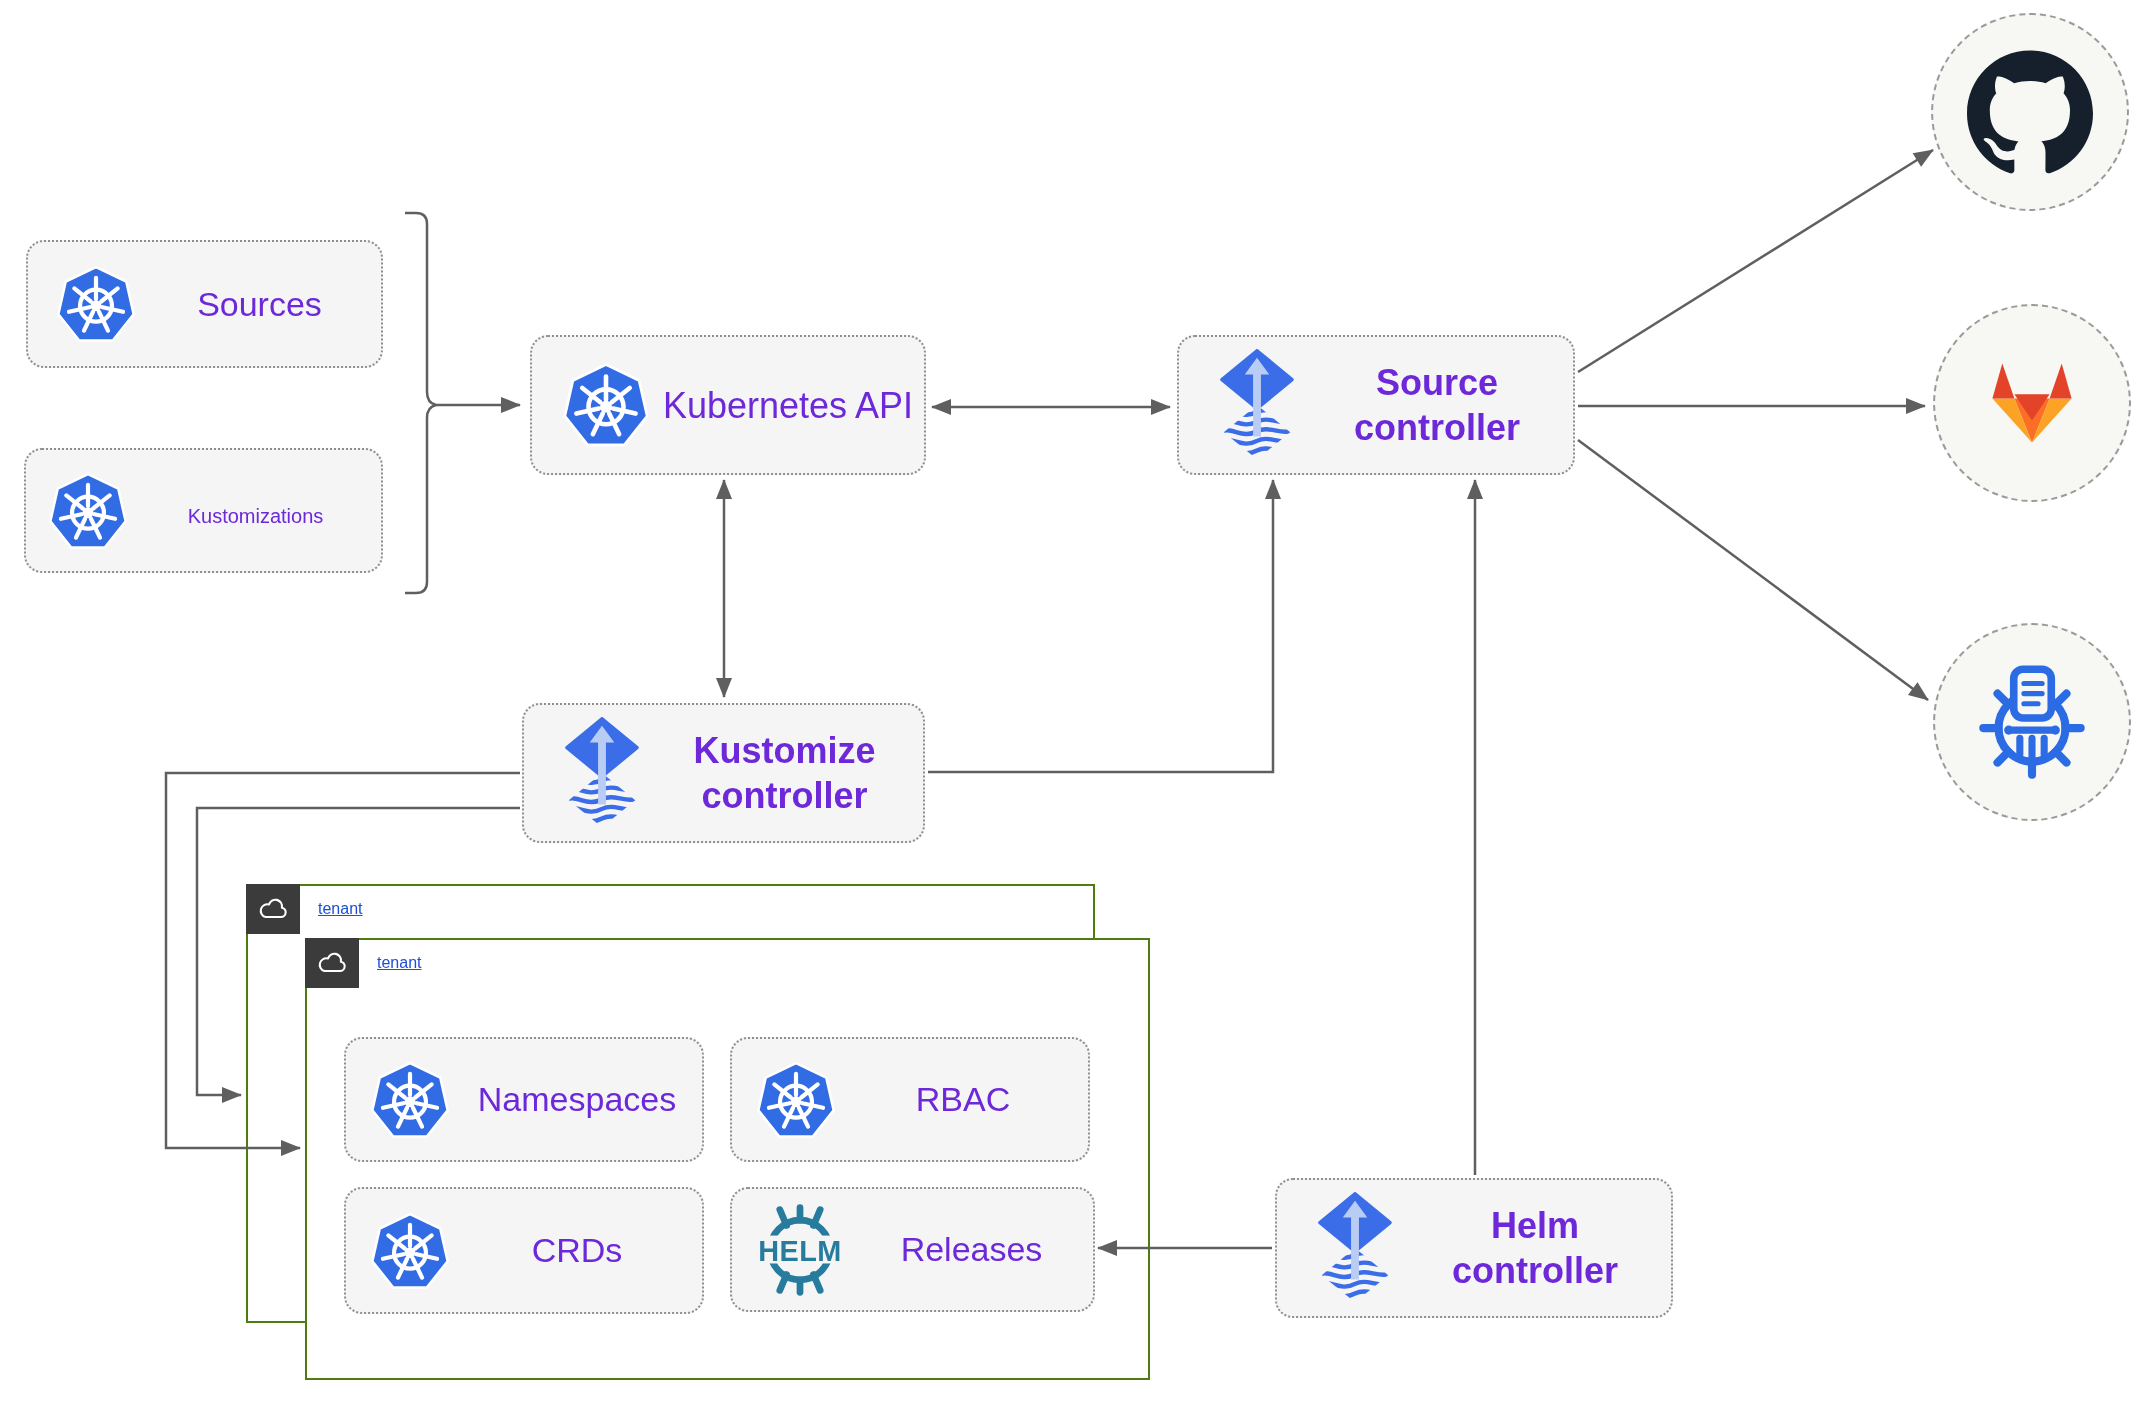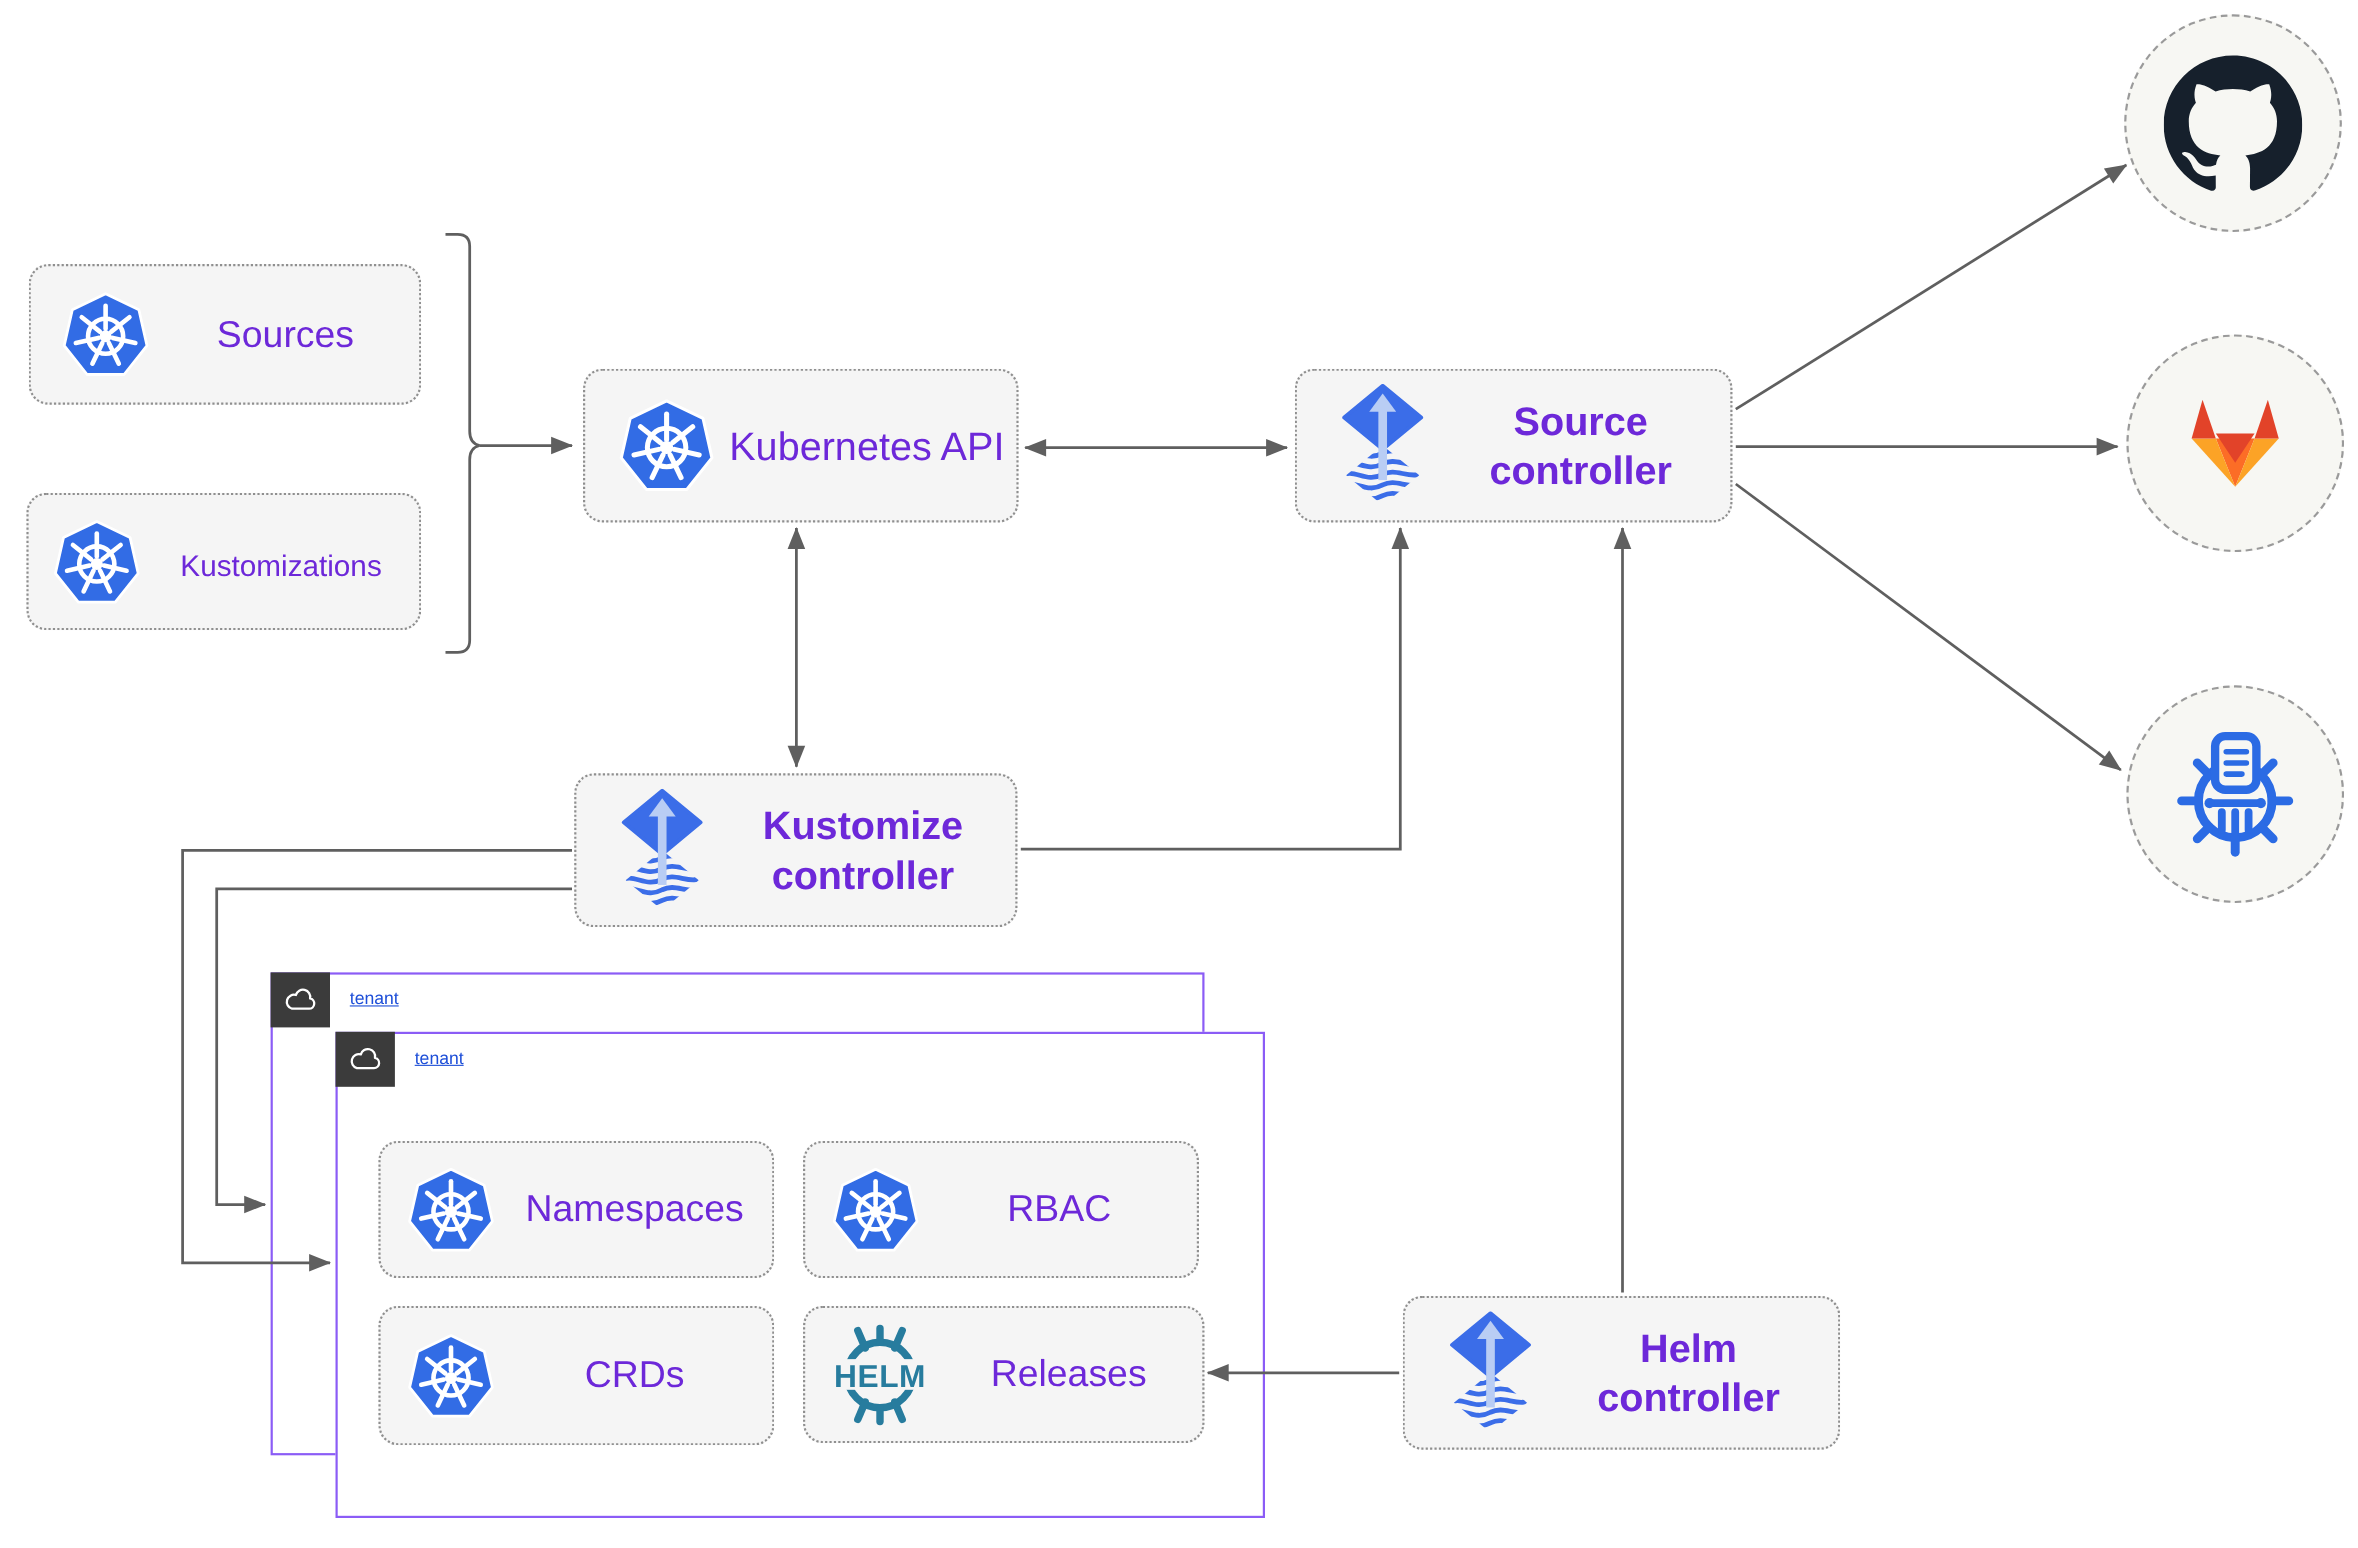--- a/index.html
+++ b/index.html
@@ -3,21 +3,21 @@
 <meta charset="utf-8">
 <style>
   html,body{margin:0;padding:0;background:#ffffff;}
   .canvas{position:relative;width:2144px;height:1407px;background:#ffffff;
           font-family:"Liberation Sans",sans-serif;overflow:hidden;}
   .node{position:absolute;background:#f5f5f5;border:2px dotted #8f8f8f;border-radius:18px;
         display:flex;align-items:center;box-sizing:border-box;}
   .node .lbl{flex:1;text-align:center;font-size:34px;color:#6d28d9;line-height:1.25;}
   .node .lbl.wrap{max-width:230px;margin:0 auto;font-weight:bold;}
   .node .ic{flex:0 0 auto;display:flex;align-items:center;justify-content:center;}
-  .tenant{position:absolute;background:#ffffff;border:2px solid #8b5cf6;box-sizing:border-box;}
+  .tenant{position:absolute;background:#ffffff;border:2px solid #4d7c0f;box-sizing:border-box;}
   .tab{position:absolute;width:54px;height:50px;background:#3b3b3b;display:flex;
        align-items:center;justify-content:center;}
   .tablbl{position:absolute;font-size:16px;color:#1d4ed8;line-height:50px;text-decoration:underline;}
   .circle{position:absolute;width:198px;height:198px;border-radius:50%;
           border:2px dashed #9a9a9a;background:#f7f7f3;display:flex;
           align-items:center;justify-content:center;box-sizing:border-box;}
   svg.connectors{position:absolute;left:0;top:0;width:2144px;height:1407px;
                  pointer-events:none;z-index:50;}
   .c{fill:none;stroke:#5f5f5f;stroke-width:2.5px;}
 </style>
@@ -152,21 +152,21 @@
           <line x1="50" y1="44" x2="50" y2="19"></line>
             <line x1="56.2" y1="47" x2="75.8" y2="31.5"></line>
           <line x1="57.8" y1="53.8" x2="82.2" y2="59.3"></line>
             <line x1="53.5" y1="59.2" x2="64.3" y2="81.7"></line>
           <line x1="46.5" y1="59.2" x2="35.7" y2="81.7"></line>
             <line x1="42.2" y1="53.8" x2="17.8" y2="59.3"></line>
           <line x1="43.8" y1="47" x2="24.2" y2="31.5"></line>
         </g>
       </svg>
     </span>
-    <span class="lbl" style="font-size:27px;margin-top:11px;">Kustomizations</span>
+    <span class="lbl" style="font-size:20px;margin-top:11px;">Kustomizations</span>
   </div>
 
   <div class="node" style="left:530px;top:335px;width:396px;height:140px;">
     <span class="ic" style="margin-left:28px;">
       <svg width="92" height="92" viewBox="0 0 100 100">
         <polygon points="50,6 86,23.3 94.8,62.2 70,93.4 30,93.4 5.2,62.2 14,23.3" fill="#326ce5" stroke="#ffffff" stroke-width="3" stroke-linejoin="round"></polygon>
         <circle cx="50" cy="52" r="19" fill="none" stroke="#ffffff" stroke-width="5"></circle>
         <circle cx="50" cy="52" r="6.5" fill="#ffffff"></circle>
         <g stroke="#ffffff" stroke-width="5" stroke-linecap="round">
           <line x1="50" y1="44" x2="50" y2="19"></line>

